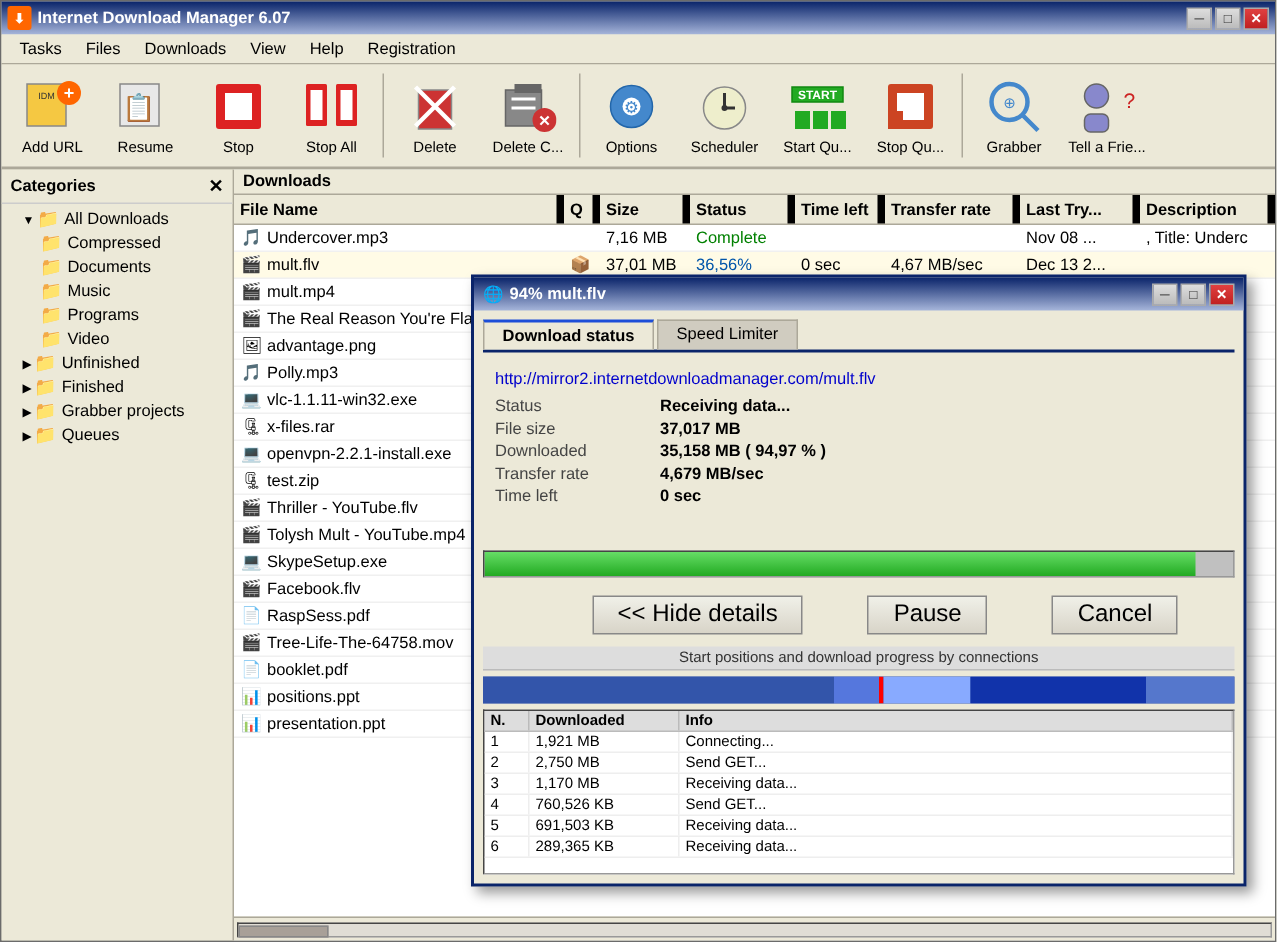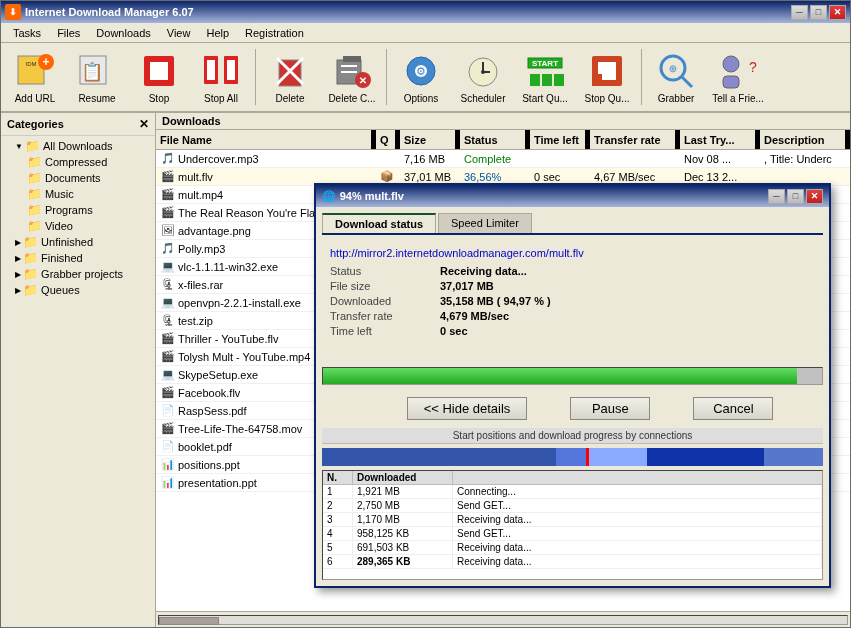--- a/index.html
+++ b/index.html
@@ -62,36 +62,36 @@
     .dialog { position: absolute; top: 183px; left: 314px; width: 517px; background: #ece9d8; border: 2px solid #0a246a; display: flex; flex-direction: column; pointer-events: all; box-shadow: 4px 4px 8px rgba(0,0,0,0.4); }
     .dialog-title { background: linear-gradient(to bottom, #0a246a, #a6b5da); height: 22px; display: flex; align-items: center; padding: 0 6px; color: white; font-size: 11px; font-weight: bold; }
     .dialog-title-icon { margin-right: 4px; }
     .dialog-title-text { flex: 1; }
     .dialog-title-btns { display: flex; gap: 2px; }
     .dialog-content { padding: 6px; display: flex; flex-direction: column; gap: 4px; }
 
     
     .tabs { display: flex; border-bottom: 2px solid #0a246a; }
     .tab { padding: 3px 12px; background: #d0ccc0; border: 1px solid #aca899; border-bottom: none; cursor: pointer; font-size: 11px; margin-right: 2px; }
-    .tab.active { background: #ece9d8; border-top: 2px solid #14532d; font-weight: bold; }
+    .tab.active { background: #ece9d8; border-top: 2px solid #1d4ed8; font-weight: bold; }
 
     
     .tab-content { padding: 8px; background: #ece9d8; min-height: 120px; }
     .info-url { font-size: 11px; color: #0000cc; margin-bottom: 6px; }
     .info-row { display: flex; margin-bottom: 3px; font-size: 11px; }
     .info-label { width: 110px; color: #444; }
     .info-value { color: #000; font-weight: bold; }
 
     
     .progress-container { margin: 4px 0; height: 18px; background: #c0c0c0; border: 1px inset #999; position: relative; overflow: hidden; }
     .progress-fill { height: 100%; background: linear-gradient(to bottom, #66dd66, #22aa22); width: 94.97%; }
 
     
     .dialog-buttons { display: flex; justify-content: center; gap: 8px; padding: 4px 0; }
-    .dlg-btn { padding: 3px 16px; background: linear-gradient(to bottom, #f0f0e8, #d8d4c8); border: 1px solid #888; cursor: pointer; font-size: 13px; min-width: 80px; margin-left: 35px; }
+    .dlg-btn { padding: 3px 16px; background: linear-gradient(to bottom, #f0f0e8, #d8d4c8); border: 1px solid #888; cursor: pointer; font-size: 16px; min-width: 80px; margin-left: 35px; }
 
     
     .connections-label { font-size: 10px; color: #333; text-align: center; padding: 2px; background: #ddd; border-bottom: 1px solid #bbb; }
     .conn-progress { height: 18px; background: #3355aa; position: relative; overflow: hidden; }
     .conn-segments { display: flex; height: 100%; }
 
     
     .conn-list { background: white; overflow-y: scroll; height: 110px; border: 1px inset #999; }
     .conn-list-header { display: flex; background: #ddd; border-bottom: 1px solid #bbb; font-size: 10px; font-weight: bold; position: sticky; top: 0; }
     .conn-list-hcell { padding: 1px 4px; border-right: 1px solid #bbb; }
@@ -661,47 +661,48 @@
           <div style="background:#88aaff; flex:2;"></div>
           <div style="background:#1133aa; flex:4;"></div>
           <div style="background:#5577cc; flex:2;"></div>
         </div>
       </div>
 
       <div class="conn-list">
         <div class="conn-list-header">
           <div class="conn-list-hcell" style="width:30px;">N.</div>
           <div class="conn-list-hcell" style="width:100px;">Downloaded</div>
+          <div class="conn-list-hcell" style="flex:1;">Info</div>
         </div>
         <div class="conn-list-row">
           <div class="conn-list-cell" style="width:30px;">1</div>
           <div class="conn-list-cell" style="width:100px;">1,921 MB</div>
           <div class="conn-list-cell" style="flex:1;">Connecting...</div>
         </div>
         <div class="conn-list-row">
           <div class="conn-list-cell" style="width:30px;">2</div>
           <div class="conn-list-cell" style="width:100px;">2,750 MB</div>
           <div class="conn-list-cell" style="flex:1;">Send GET...</div>
         </div>
         <div class="conn-list-row">
           <div class="conn-list-cell" style="width:30px;">3</div>
           <div class="conn-list-cell" style="width:100px;">1,170 MB</div>
           <div class="conn-list-cell" style="flex:1;">Receiving data...</div>
         </div>
         <div class="conn-list-row">
           <div class="conn-list-cell" style="width:30px;">4</div>
-          <div class="conn-list-cell" style="width:100px;">958,125 KB</div>
+          <div class="conn-list-cell" style="width:100px;">760,526 KB</div>
           <div class="conn-list-cell" style="flex:1;">Send GET...</div>
         </div>
         <div class="conn-list-row">
           <div class="conn-list-cell" style="width:30px;">5</div>
           <div class="conn-list-cell" style="width:100px;">691,503 KB</div>
           <div class="conn-list-cell" style="flex:1;">Receiving data...</div>
         </div>
         <div class="conn-list-row">
           <div class="conn-list-cell" style="width:30px;">6</div>
-          <div class="conn-list-cell" style="width:100px;font-weight:bold;">289,365 KB</div>
+          <div class="conn-list-cell" style="width:100px;">289,365 KB</div>
           <div class="conn-list-cell" style="flex:1;">Receiving data...</div>
         </div>
       </div>
     </div>
   </div>
 </div>
 
 </body></html>

